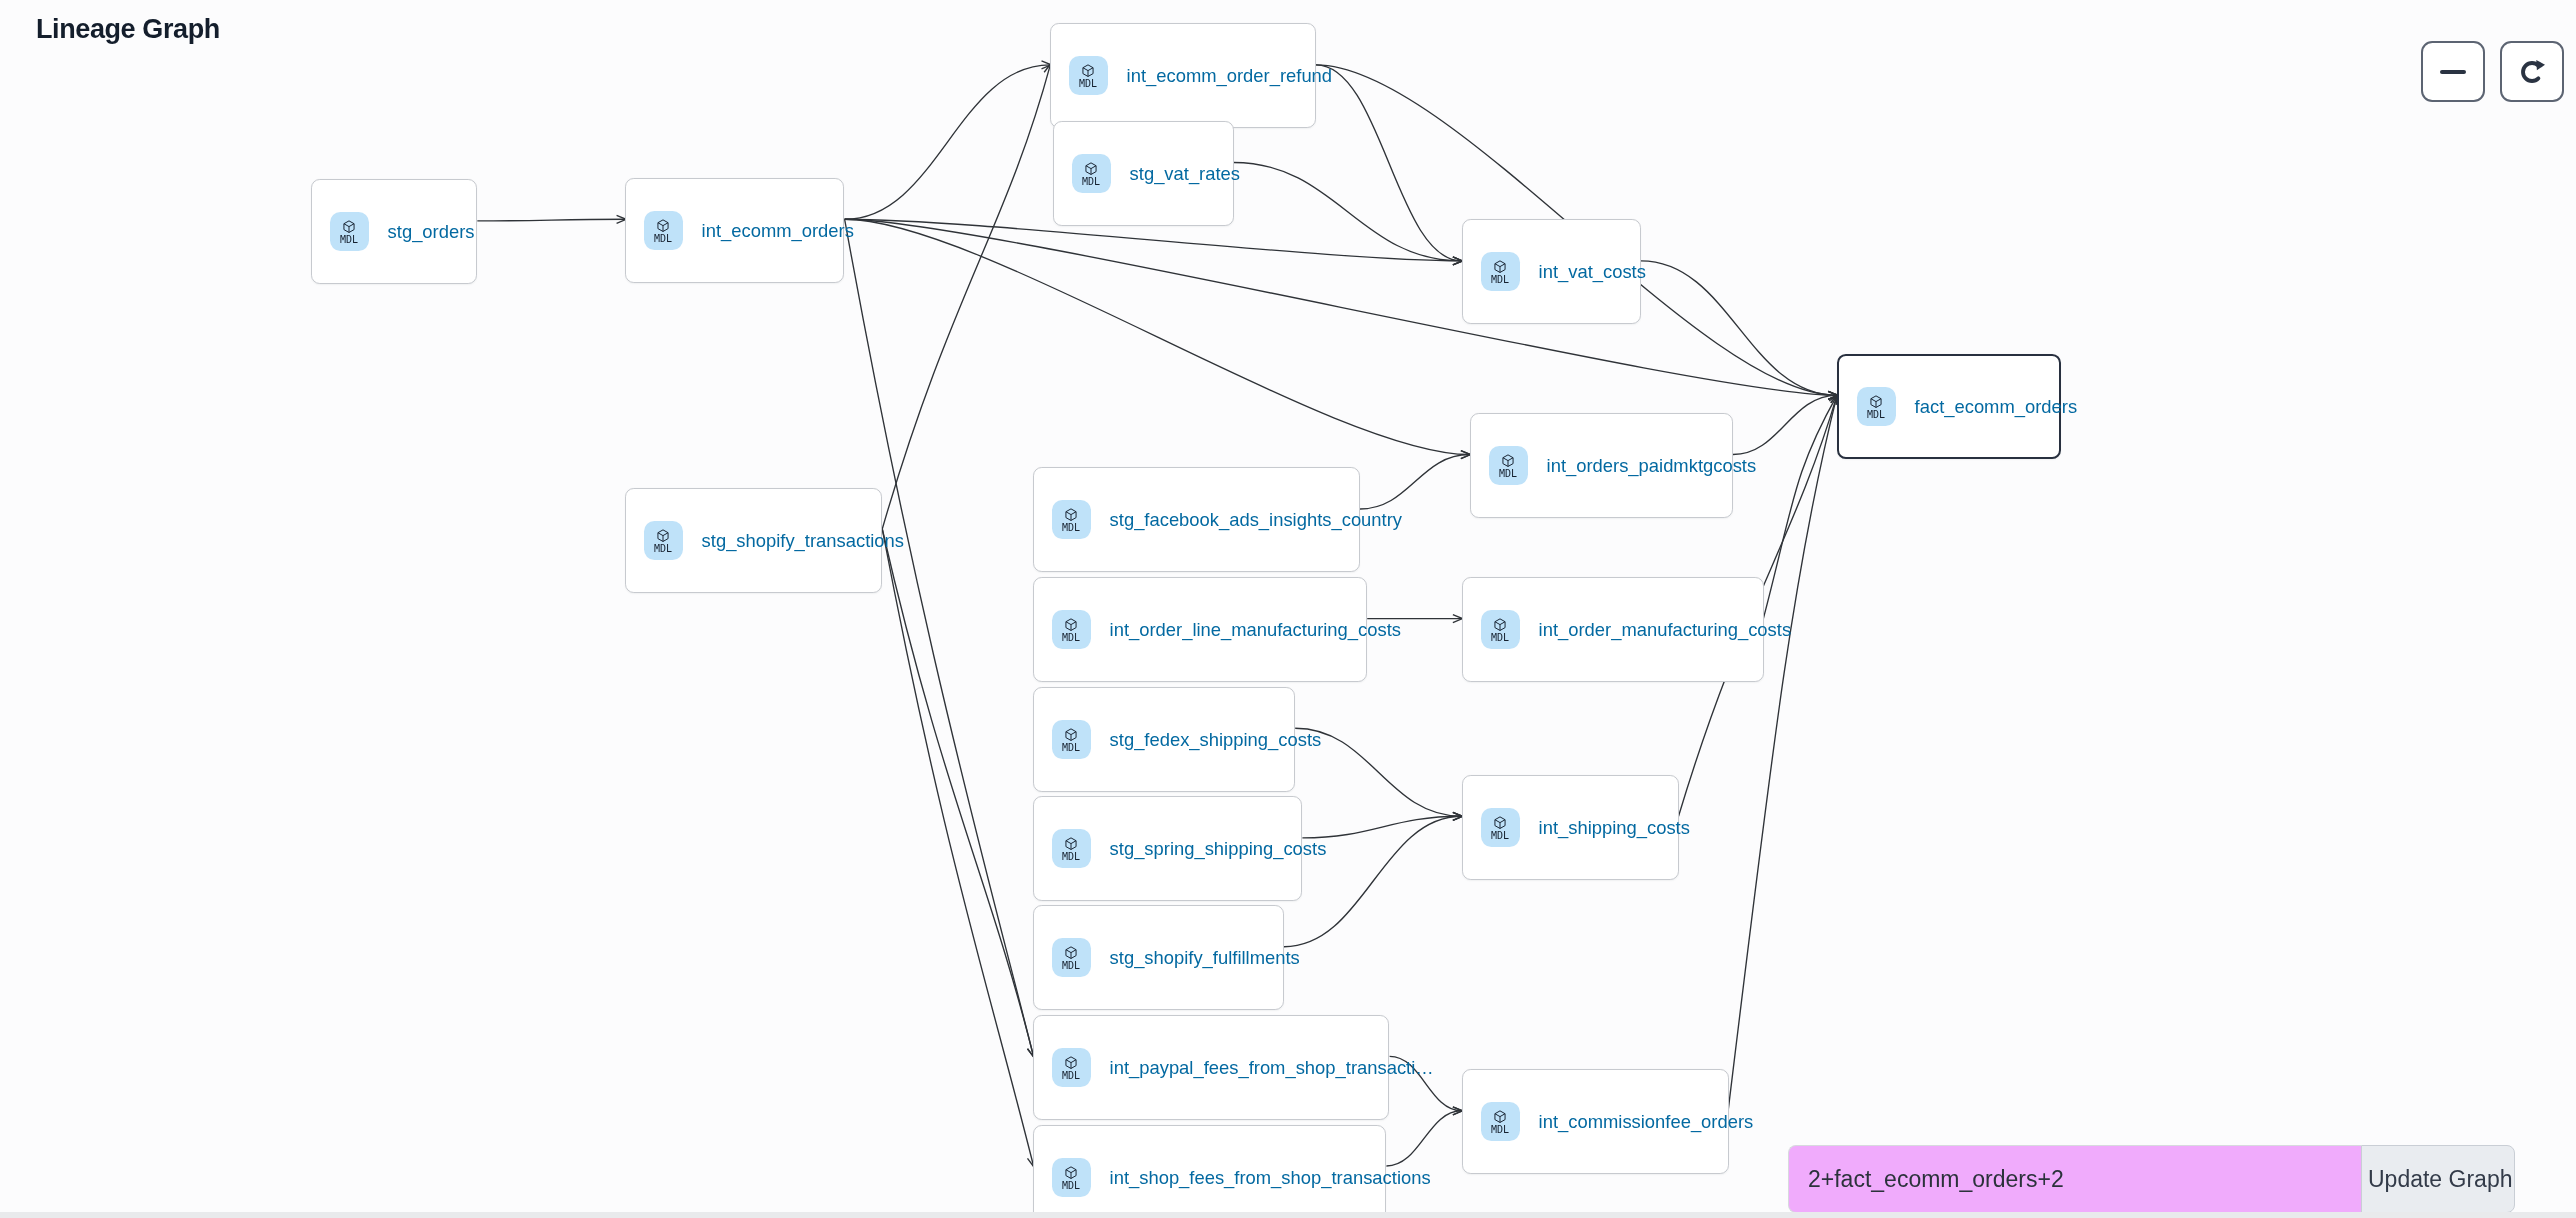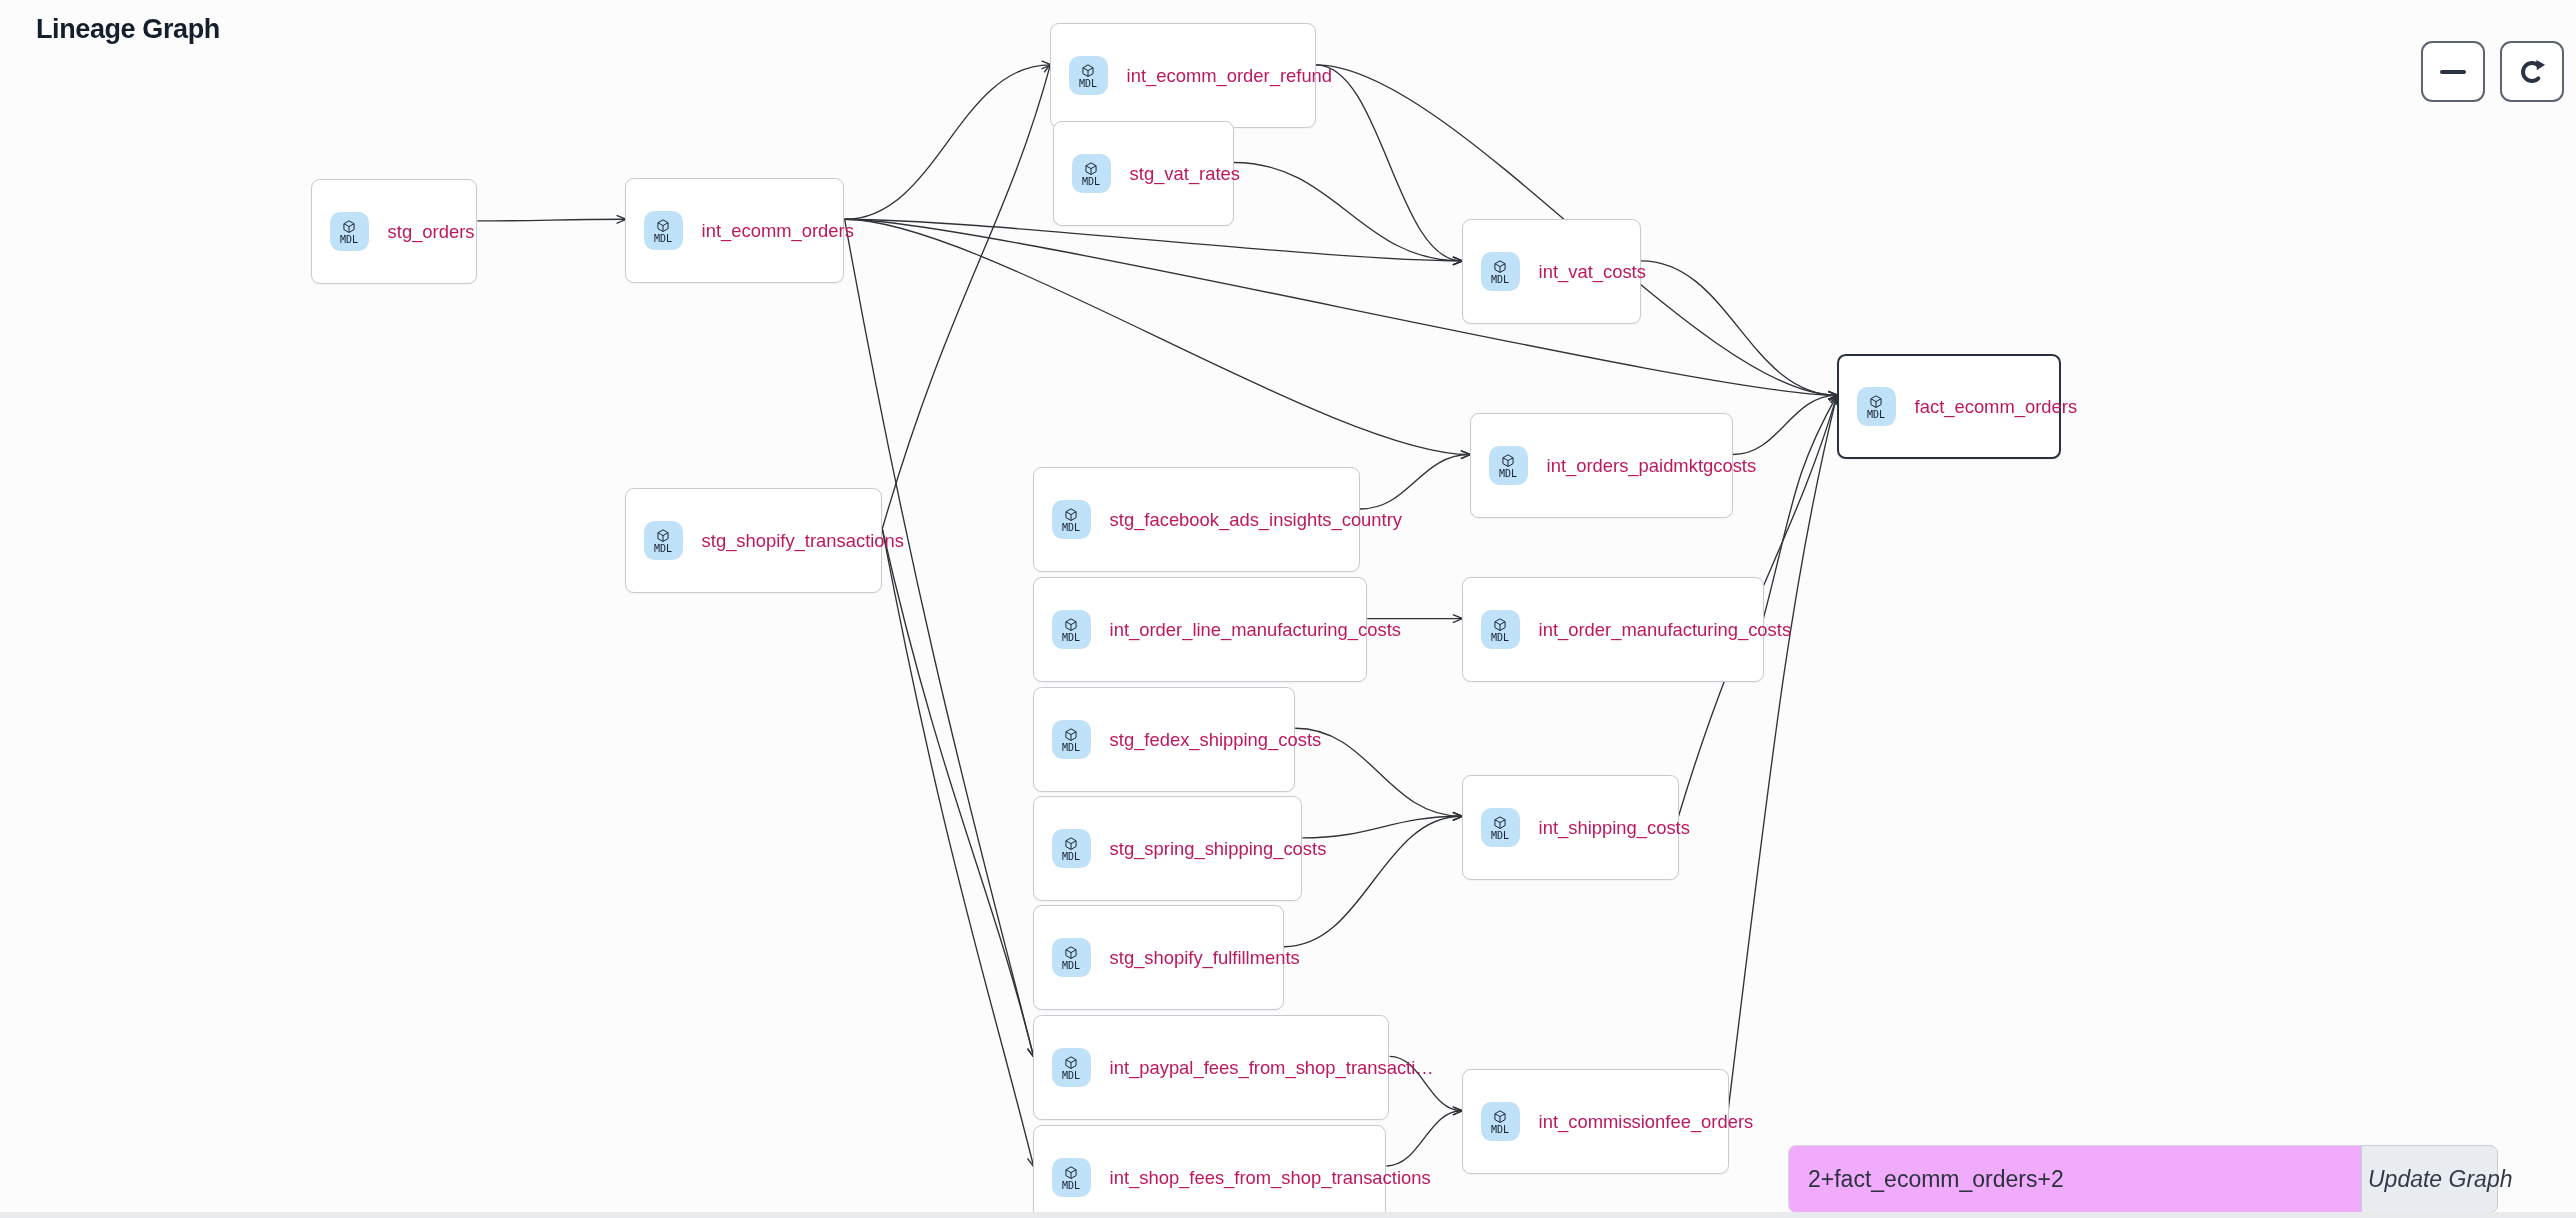--- a/index.html
+++ b/index.html
@@ -33,21 +33,21 @@
     width:39px;height:39px;border-radius:10.4px;background:#bfe2f9;
     display:flex;flex-direction:column;align-items:center;justify-content:center;
     flex:0 0 auto;
   }
   .badge svg{display:block;margin-top:1.6px;}
   .badge .mdl{
     font-family:"DejaVu Sans Mono", monospace;
     font-size:10px;line-height:10.4px;color:#16212f;margin-top:0.8px;
   }
   .node-label{
-    margin-left:19px;font-size:18.4px;color:#be185d;white-space:nowrap;
+    margin-left:19px;font-size:18.4px;color:#0369a1;white-space:nowrap;
   }
 
   
   .graph-controls{
     position:absolute;top:41px;right:12px;display:flex;gap:15px;
   }
   .ctrl-btn{
     width:64px;height:61px;box-sizing:border-box;background:#ffffff;
     border:2px solid #5c6472;border-radius:11.2px;
     display:flex;align-items:center;justify-content:center;
@@ -60,25 +60,25 @@
     position:absolute;left:1788px;top:1145px;display:flex;height:68px;
   }
   .query-input{
     width:573px;height:68px;box-sizing:border-box;
     border:1.6px solid #d7dade;border-right:none;border-radius:8px 0 0 8px;
     background:#f0abfc;padding:0 0 0 19px;outline:none;
     font-family:"Liberation Sans", sans-serif;
     font-size:23px;color:#2b323b;
   }
   .update-btn{
-    width:137px;height:68px;box-sizing:border-box;
+    width:154px;height:68px;box-sizing:border-box;
     border:1.6px solid #c9ced5;border-radius:0 8px 8px 0;
     background:#e9ecf0;cursor:pointer;
     font-family:"Liberation Sans", sans-serif;
-    font-size:23px;color:#333b49;white-space:nowrap;font-style:italic;
+    font-size:23px;color:#333b49;white-space:nowrap;
   }
 
   .bottom-strip{
     position:absolute;left:0;right:0;bottom:0;height:5.6px;background:#e9eaec;
   }
 </style>
 </head>
 <body>
 
 <div id="app">

